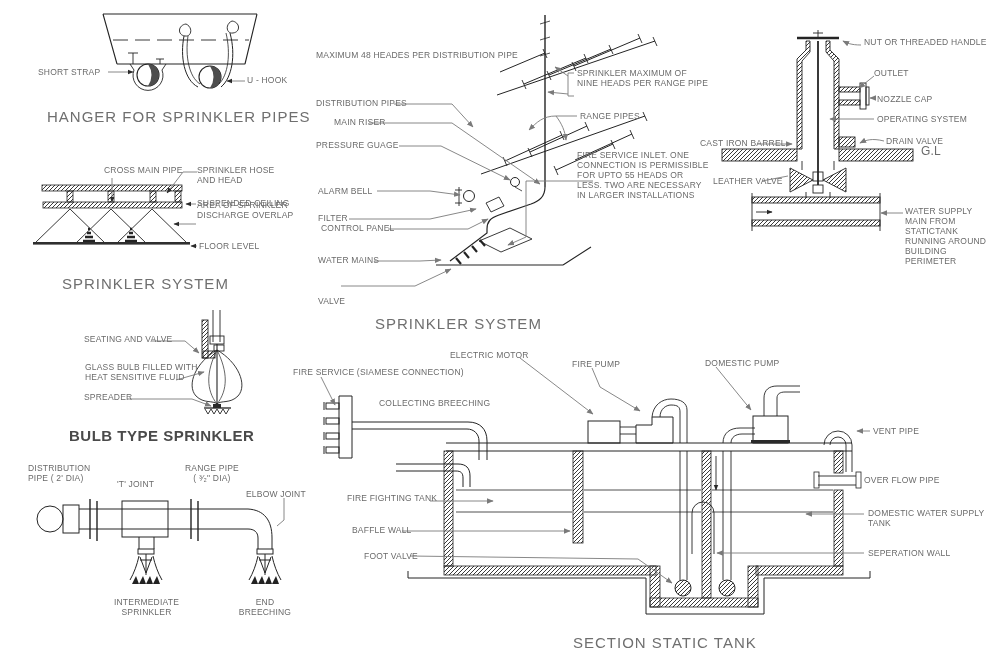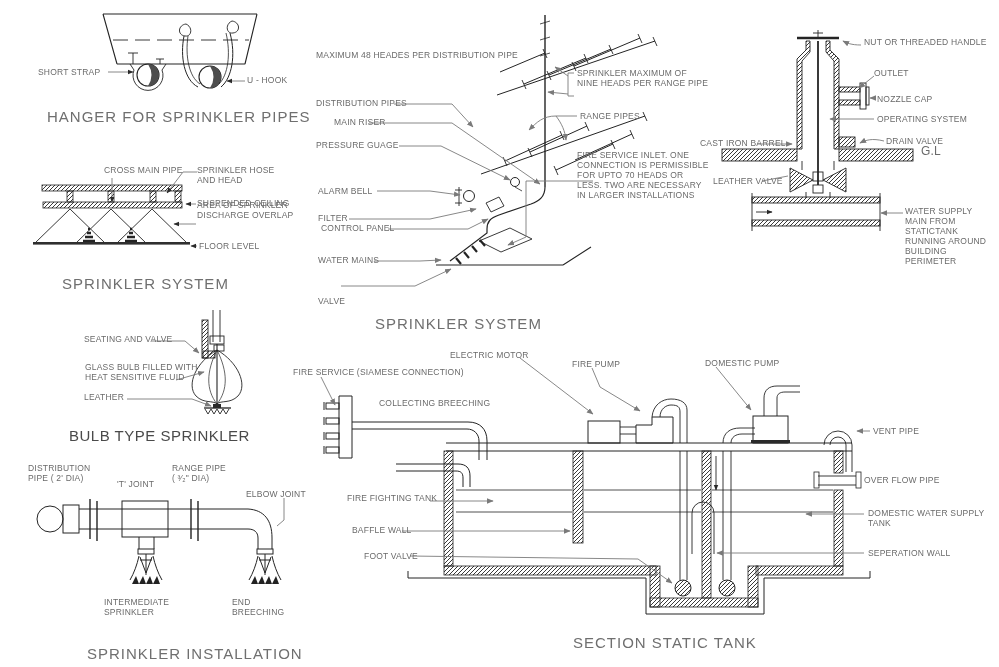--- a/index.html
+++ b/index.html
@@ -2,23 +2,23 @@
 <html><head>
 <meta charset="utf-8">
 <style>
   html,body{margin:0;padding:0;background:#ffffff;}
   #canvas{position:relative;width:999px;height:667px;background:#fff;overflow:hidden;
           font-family:"Liberation Sans", sans-serif;}
   svg{position:absolute;left:0;top:0;}
   .lbl{position:absolute;font-size:8.5px;line-height:10px;color:#6a6a6a;
        letter-spacing:.2px;white-space:pre-line;}
   .ttl{position:absolute;font-size:15px;line-height:17px;color:#6f6f6f;letter-spacing:1px;}
-  .ttl.bold{font-weight:normal;color:#4a4a4a;letter-spacing:.5px;}
+  .ttl.bold{font-weight:bold;color:#4a4a4a;letter-spacing:.5px;}
   .ttl.wide{letter-spacing:2.2px;font-size:15px;}
-  .ctr{}
+  .ctr{text-align:center;}
 </style>
 </head>
 <body>
 
 <div id="canvas">
 
 <svg width="999" height="667" viewBox="0 0 999 667">
   <defs>
     <pattern id="h1" width="4" height="4" patternUnits="userSpaceOnUse">
       <path d="M0,4 L4,0 M-1,1 L1,-1 M3,5 L5,3" stroke="#3a3a3a" stroke-width="1"></path>
@@ -263,21 +263,21 @@
 <div class="lbl" style="left:318px;top:186px">ALARM BELL</div>
 <div class="lbl" style="left:318px;top:213px">FILTER</div>
 <div class="lbl" style="left:321px;top:223px">CONTROL PANEL</div>
 <div class="lbl" style="left:318px;top:255px">WATER MAINS</div>
 <div class="lbl" style="left:318px;top:296px">VALVE</div>
 <div class="lbl" style="left:577px;top:68px">SPRINKLER MAXIMUM OF
 NINE HEADS PER RANGE PIPE</div>
 <div class="lbl" style="left:580px;top:111px">RANGE PIPES</div>
 <div class="lbl" style="left:577px;top:150px">FIRE SERVICE INLET. ONE
 CONNECTION  IS  PERMISSIBLE
-FOR  UPTO 70 HEADS OR
+FOR  UPTO 55 HEADS OR
 LESS. TWO ARE NECESSARY
 IN LARGER INSTALLATIONS</div>
 <div class="ttl" style="left:375px;top:315px">SPRINKLER SYSTEM</div>
 
 <div class="lbl" style="left:864px;top:37px">NUT OR  THREADED HANDLE</div>
 <div class="lbl" style="left:874px;top:68px">OUTLET</div>
 <div class="lbl" style="left:877px;top:94px">NOZZLE CAP</div>
 <div class="lbl" style="left:877px;top:114px">OPERATING SYSTEM</div>
 <div class="lbl" style="left:700px;top:138px">CAST IRON BARREL</div>
 <div class="lbl" style="left:886px;top:136px">DRAIN VALVE</div>
@@ -286,34 +286,33 @@
 <div class="lbl" style="left:905px;top:206px">WATER SUPPLY
 MAIN  FROM
 STATICTANK
 RUNNING AROUND
 BUILDING
 PERIMETER</div>
 
 <div class="lbl" style="left:84px;top:334px">SEATING AND VALVE</div>
 <div class="lbl" style="left:85px;top:362px">GLASS BULB FILLED WITH
 HEAT SENSITIVE FLUID</div>
-<div class="lbl" style="left:84px;top:392px">LEATHER</div>
+<div class="lbl" style="left:84px;top:392px">SPREADER</div>
 <div class="ttl bold" style="left:69px;top:427px">BULB TYPE SPRINKLER</div>
 
 <div class="lbl" style="left:28px;top:463px">DISTRIBUTION
 PIPE ( 2' DIA)</div>
 <div class="lbl" style="left:117px;top:479px">'T' JOINT</div>
 <div class="lbl ctr" style="left:172px;top:463px;width:80px">RANGE PIPE
 ( ³⁄₂" DIA)</div>
 <div class="lbl" style="left:246px;top:489px">ELBOW JOINT</div>
 <div class="lbl ctr" style="left:104px;top:597px;width:85px">INTERMEDIATE
 SPRINKLER</div>
 <div class="lbl ctr" style="left:232px;top:597px;width:66px">END
 BREECHING</div>
-<div class="ttl" style="left:87px;top:645px">SPRINKLER  INSTALLATION</div>
 
 <div class="lbl" style="left:293px;top:367px">FIRE SERVICE (SIAMESE CONNECTION)</div>
 <div class="lbl" style="left:450px;top:350px">ELECTRIC MOTOR</div>
 <div class="lbl" style="left:572px;top:359px">FIRE PUMP</div>
 <div class="lbl" style="left:705px;top:358px">DOMESTIC PUMP</div>
 <div class="lbl" style="left:379px;top:398px">COLLECTING BREECHING</div>
 <div class="lbl" style="left:873px;top:426px">VENT PIPE</div>
 <div class="lbl" style="left:864px;top:475px">OVER FLOW PIPE</div>
 <div class="lbl" style="left:347px;top:493px">FIRE FIGHTING TANK</div>
 <div class="lbl" style="left:352px;top:525px">BAFFLE WALL</div>

